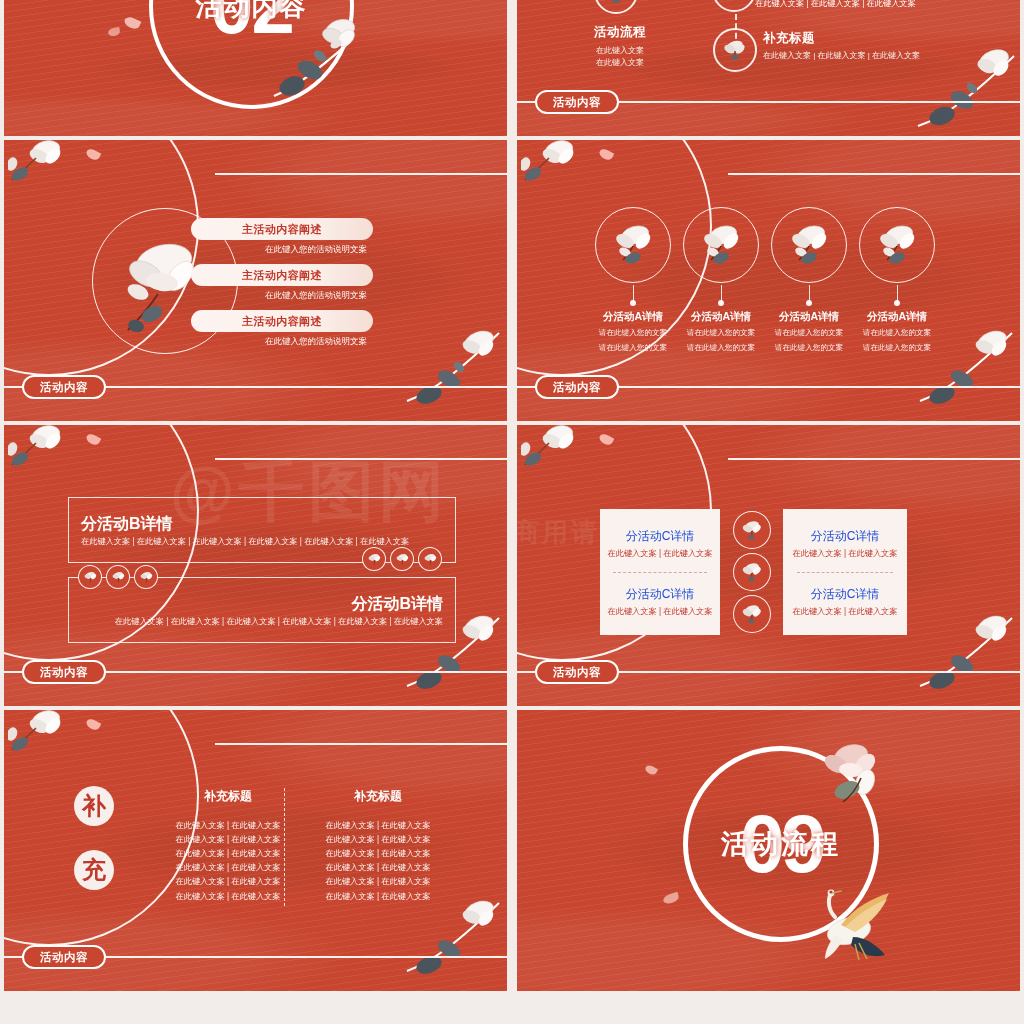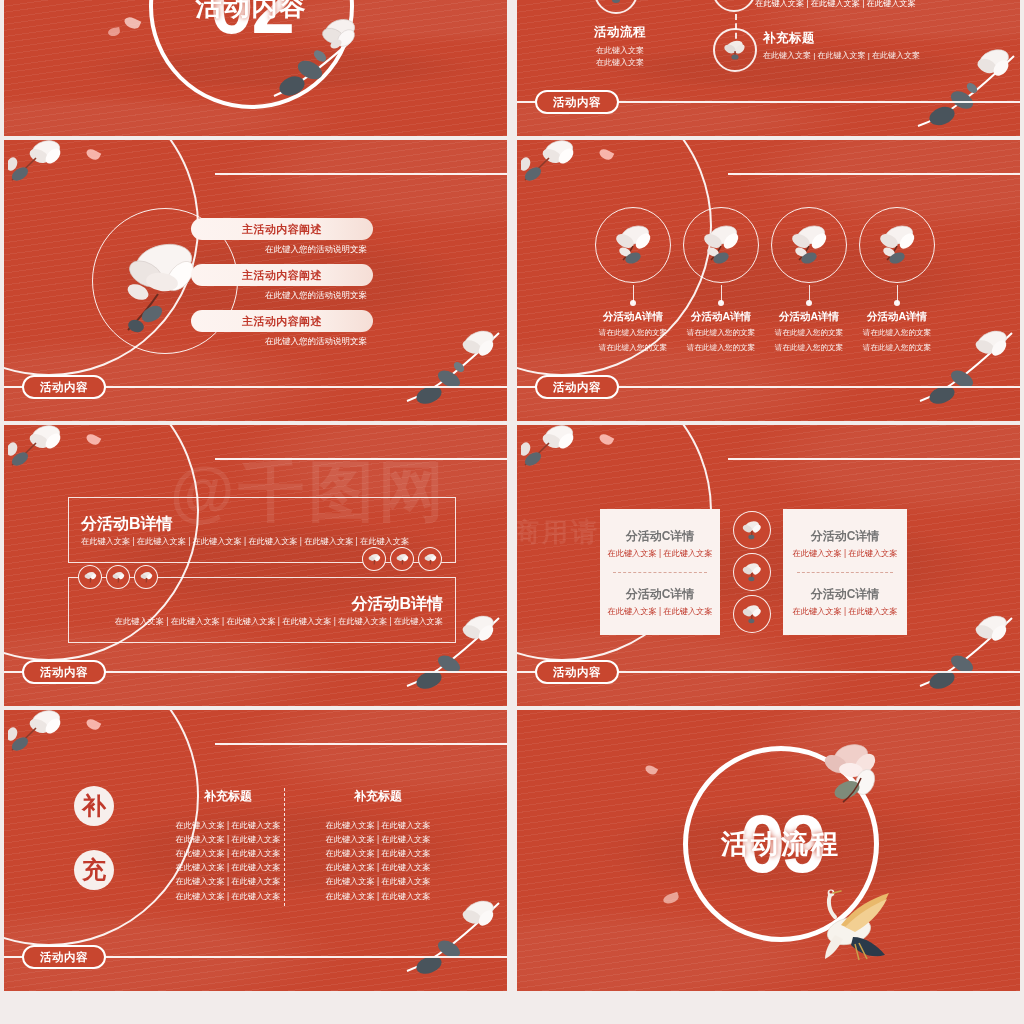--- a/index.html
+++ b/index.html
@@ -157,21 +157,21 @@
     background: #c8462f;
     display:flex;align-items:center;justify-content:center;
   }
 
   
   .card {
     position: absolute;
     background: #faf2ef;
     display: flex; flex-direction: column; align-items: center; justify-content: center;
   }
-  .card .ct { color:#737373; font-weight:bold; font-size:12px; }
+  .card .ct { color:#1d4ed8; font-weight:normal; font-size:12px; }
   .card .cd { color:#c0392b; font-size:8.2px; margin-top:3px; }
   .card .divd { width: 78%; border-top: 1px dashed #d9a89c; margin: 13px 0; }
 
   
   .bu-circ {
     position:absolute; width:40px;height:40px;border-radius:50%;
     background:#f7efec; color:#c0392b; font-weight:bold; font-size:24px;
     display:flex;align-items:center;justify-content:center;
     font-family:"Liberation Serif", serif;
   }

